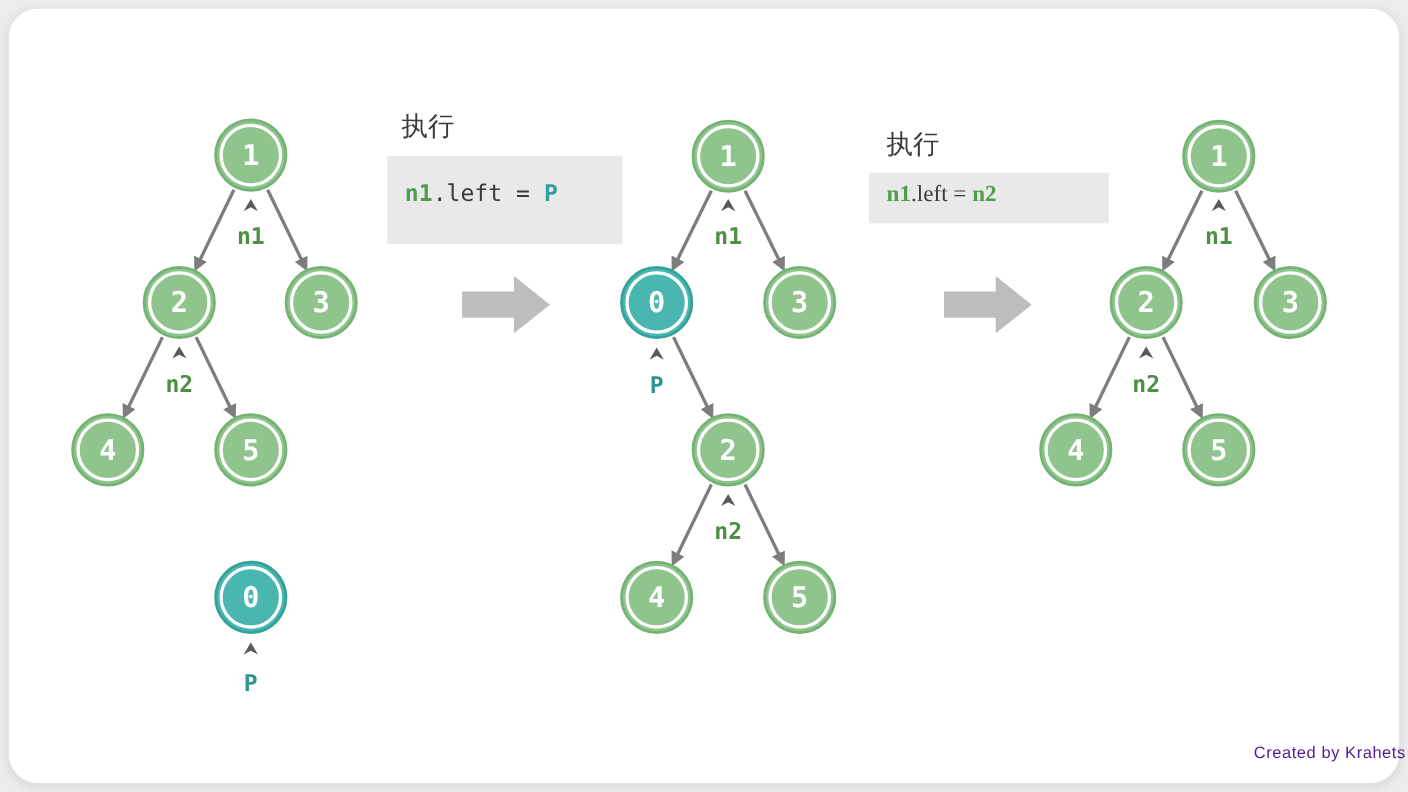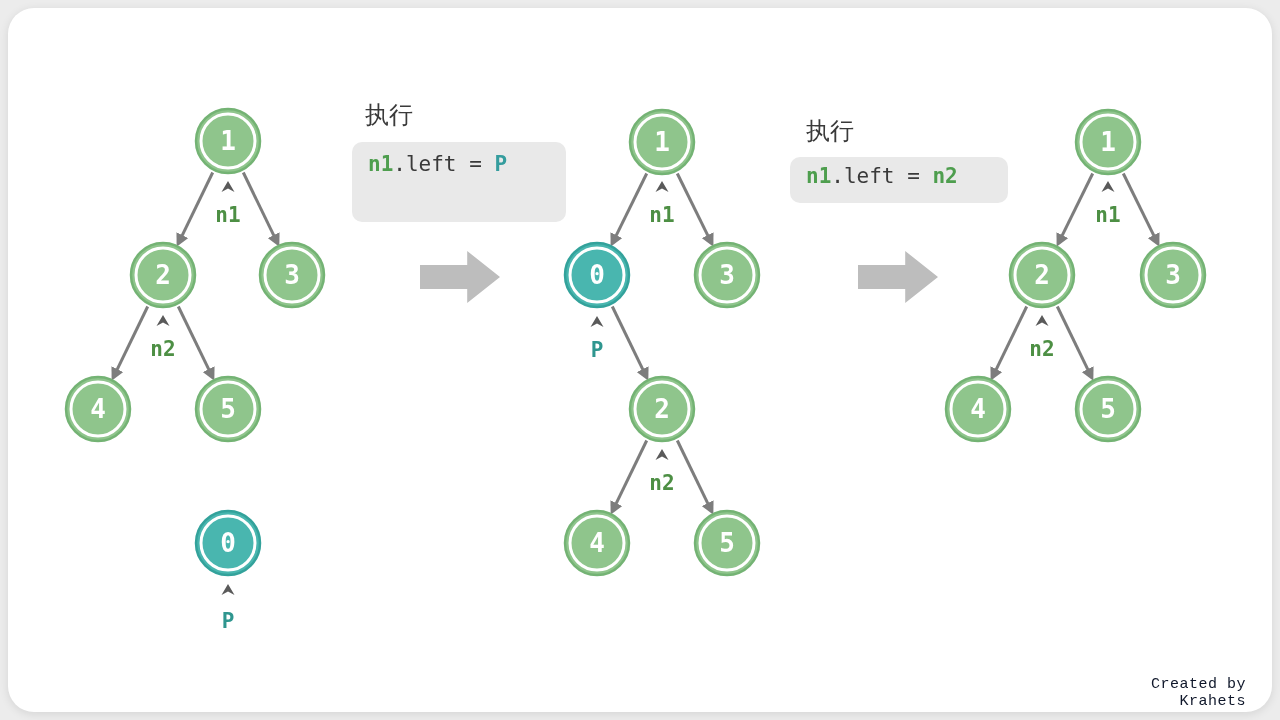--- a/index.html
+++ b/index.html
@@ -33,40 +33,40 @@
   }
   .lbl-green{fill:#4d8f44;}
   .lbl-teal{fill:#2f968f;}
 
   
   .exec{
     position:absolute;color:#3a3a3a;font-size:24px;line-height:28px;
     font-family:"DejaVu Sans", "Liberation Sans", sans-serif;
   }
   .codebox{
-    position:absolute;background:#e9e9e9;border-radius:10px;
+    position:absolute;background:#e9e9e9;border-radius:0;
     font-family:"DejaVu Sans Mono", monospace;font-size:21px;
-    padding:4px 0 0 16px;box-sizing:border-box;
+    padding:16px 0 0 16px;box-sizing:border-box;
   }
   .codeline{line-height:36px;white-space:pre;}
   .codebox.single .codeline{line-height:39px;}
   .tok-plain{color:#3a3a3a;}
   .tok-green{color:#4e9e4e;font-weight:bold;}
   .tok-teal{color:#359d9e;font-weight:bold;}
 
   
   .big-arrow{
     position:absolute;width:80px;height:52px;background:#bdbdbd;
     clip-path:polygon(0 27%, 59% 27%, 59% 0, 100% 50%, 59% 100%, 59% 73%, 0 73%);
   }
 
   .watermark{
-    position:absolute;left:1076px;top:676px;width:170px;
-    font-family:Liberation Mono, monospace;font-size:15px;
-    color:#0f172a;letter-spacing:0.5px;text-align:right;
+    position:absolute;left:1108px;top:676px;width:170px;
+    font-family:Liberation Sans, sans-serif;font-size:15px;
+    color:#4c1d95;letter-spacing:0.5px;text-align:right;
   }
 </style>
 </head>
 <body>
 
 <div class="stage">
   <div class="card"></div>
 
   <svg class="diagram" width="1280" height="720" viewBox="0 0 1280 720">
     <defs>
@@ -204,21 +204,21 @@
       <text class="lbl lbl-green" x="1042" y="356">n2</text>
     </g>
   </svg>
 
   <div class="exec" style="left:365px;top:101px;">执行</div>
   <div class="codebox" style="left:352px;top:142px;width:214px;height:80px;">
     <div class="codeline"><span class="tok-green">n1</span><span class="tok-plain">.left = </span><span class="tok-teal">P</span></div>
   </div>
 
   <div class="exec" style="left:806px;top:117px;">执行</div>
-  <div class="codebox single" style="left:790px;top:157px;width:218px;height:46px;padding-top:0;">
+  <div class="codebox single" style="left:790px;top:157px;width:218px;height:46px;padding-top:0;font-family:Liberation Serif, serif;">
     <div class="codeline"><span class="tok-green">n1</span><span class="tok-plain">.left = </span><span class="tok-green">n2</span></div>
   </div>
 
   <div class="big-arrow" style="left:420px;top:251px;"></div>
   <div class="big-arrow" style="left:858px;top:251px;"></div>
 
   <div class="watermark">Created by Krahets</div>
 </div>
 
 </body></html>

